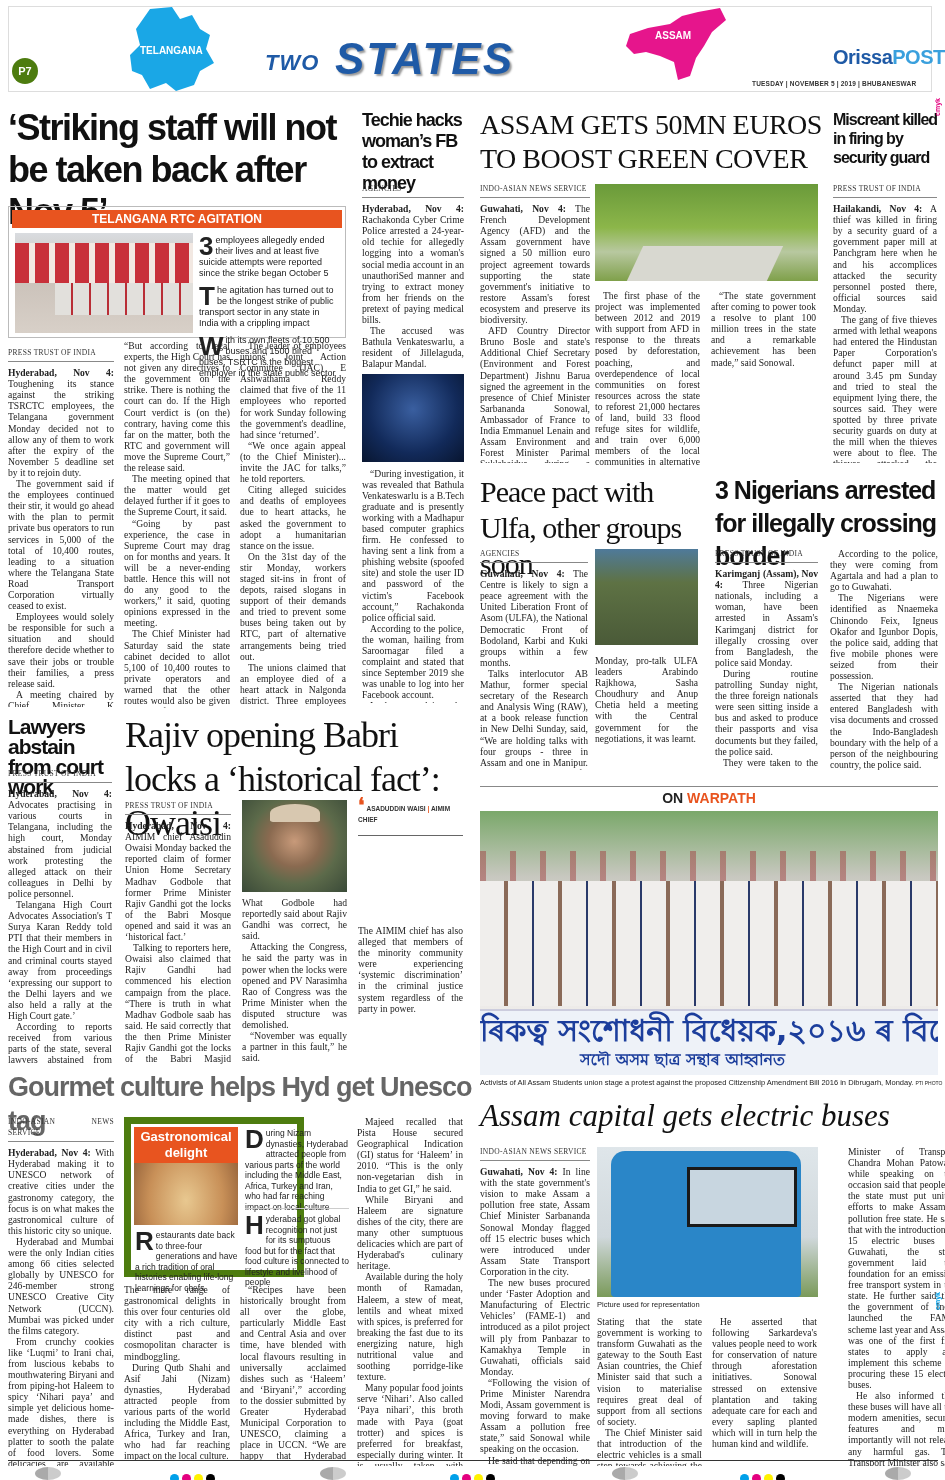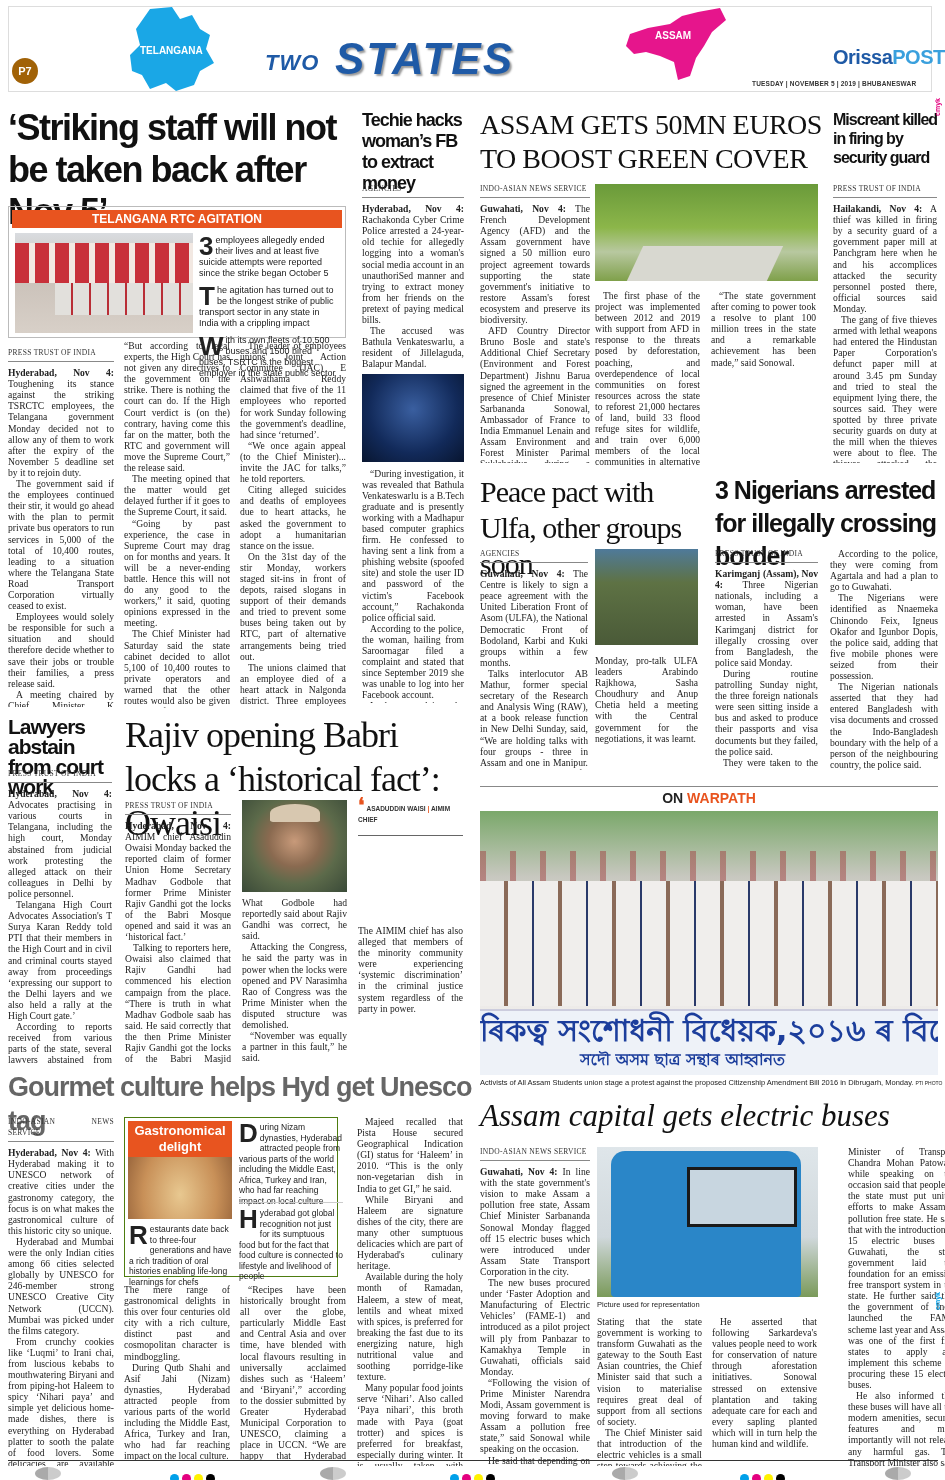--- a/index.html
+++ b/index.html
@@ -5,21 +5,21 @@
 *{box-sizing:border-box;margin:0;padding:0}
 body{width:945px;height:1480px;background:#fff;font-family:"Liberation Serif",serif;color:#222;position:relative;overflow:hidden}
 .abs{position:absolute}
 .cond{font-family:"Liberation Sans",sans-serif;font-weight:bold;letter-spacing:-1px;transform-origin:left top}
 .body{font-size:9.6px;line-height:11.1px;text-align:justify;hyphens:auto;color:#222}
 .body p{text-indent:8px}
 .body p.first{text-indent:0}
 .dl{font-weight:bold}
 .credit{font-size:7.5px;letter-spacing:.3px;color:#333;border-bottom:1.5px solid #888;padding-bottom:3px;margin-bottom:5px;text-transform:uppercase}
 .masthead{left:8px;top:6px;width:924px;height:86px;border:1px solid #ddd}
-.pbadge{left:12px;top:58px;width:26px;height:26px;border-radius:50%;background:#a16207;color:#fff;font:bold 11px "Liberation Sans",sans-serif;display:flex;align-items:center;justify-content:center}
+.pbadge{left:12px;top:58px;width:26px;height:26px;border-radius:50%;background:#4d7c0f;color:#fff;font:bold 11px "Liberation Sans",sans-serif;display:flex;align-items:center;justify-content:center}
 .photo{overflow:hidden}
 .col{position:absolute}
 .dots span{display:inline-block;width:9px;height:9px;border-radius:50%;margin-right:3px}
 .oval{position:absolute;width:26px;height:13px;border-radius:50%;background:linear-gradient(90deg,#aaa 50%,#ccc 50%)}
 .bigcap{float:left;font-size:26px;line-height:22px;font-family:"Liberation Sans",sans-serif;font-weight:bold;margin-right:2px}
 .boxtxt{font:9px/11px "Liberation Sans",sans-serif;color:#222}
 </style>
 </head>
 <body>
 
@@ -181,21 +181,21 @@
   <span>Activists of All Assam Students union stage a protest against the proposed Citizenship Amendment Bill 2016 in Dibrugarh, Monday.</span> <span style="font-size:5px">PTI PHOTO</span>
 </div>
 
 <div class="abs cond" style="left:8px;top:1070px;width:465px;font-size:27px;line-height:34px;color:#666">Gourmet culture helps Hyd get Unesco tag</div>
 <div class="col body" style="left:8px;top:1116px;width:106px;height:350px;overflow:hidden">
   <div class="credit">INDO-ASIAN NEWS SERVICE</div>
   <p class="first"><span class="dl">Hyderabad, Nov 4:</span> <span>With Hyderabad making it to UNESCO network of creative cities under the gastronomy category, the focus is on what makes the gastronomical culture of this historic city so unique.</span></p>
   <p>Hyderabad and Mumbai were the only Indian cities among 66 cities selected globally by UNESCO for 246-member strong UNESCO Creative City Network (UCCN). Mumbai was picked under the films category.</p>
     <p>From crunchy cookies like ‘Luqmi’ to Irani chai, from luscious kebabs to mouthwatering Biryani and from piping-hot Haleem to spicy ‘Nihari paya’ and simple yet delicious home-made dishes, there is everything on Hyderabad platter to sooth the palate of food lovers. Some delicacies are available round the year, others only during special seasons. Many delicacies are on the menu of restaurants but some authentic recipes are to be relished only at weddings. There are many others with their unique flavours made only at homes.</p>
 </div>
-<div class="abs" style="left:124px;top:1117px;width:214px;height:160px;border:1px solid #4d7c0f">
+<div class="abs" style="left:124px;top:1117px;width:180px;height:160px;border:7px solid #4d7c0f">
   <div style="position:absolute;left:3px;top:3px;width:104px;height:98px;background:radial-gradient(ellipse at 50% 75%,#e8c890 0%,#c89058 50%,#7a4a2a 100%)">
     <div style="background:#e8541f;color:#fff;font:bold 13px/16px 'Liberation Sans',sans-serif;text-align:center;padding:2px">Gastronomical delight</div>
   </div>
   <div class="boxtxt" style="position:absolute;left:4px;top:106px;width:104px;font-size:8.5px;line-height:10.5px"><span class="bigcap">R</span><span>estaurants date back to three-four generations and have a rich tradition of oral histories enabling life-long learnings for chefs</span></div>
   <div class="boxtxt" style="position:absolute;left:114px;top:4px;width:104px;font-size:8.5px;line-height:10.5px"><span class="bigcap">D</span><span>uring Nizam dynasties, Hyderabad attracted people from various parts of the world including the Middle East, Africa, Turkey and Iran, who had far reaching impact on local culture</span></div>
   <div style="position:absolute;left:114px;top:84px;width:104px;border-top:1px solid #ccc"></div>
   <div class="boxtxt" style="position:absolute;left:114px;top:90px;width:104px;font-size:8.5px;line-height:10.5px"><span class="bigcap">H</span><span>yderabad got global recognition not just for its sumptuous food but for the fact that food culture is connected to lifestyle and livelihood of people</span></div>
 </div>
 <div class="col body" style="left:124px;top:1284px;width:106px;height:180px;overflow:hidden">
   <p class="first">The mere range of gastronomical delights in this over four centuries old city with a rich culture, distinct past and cosmopolitan character is mindboggling.</p>

